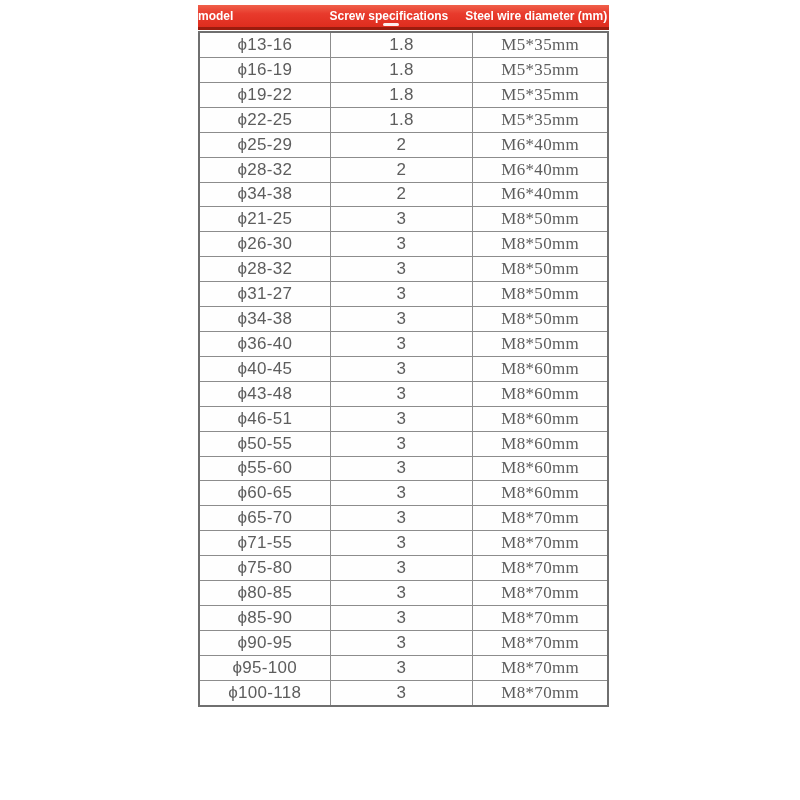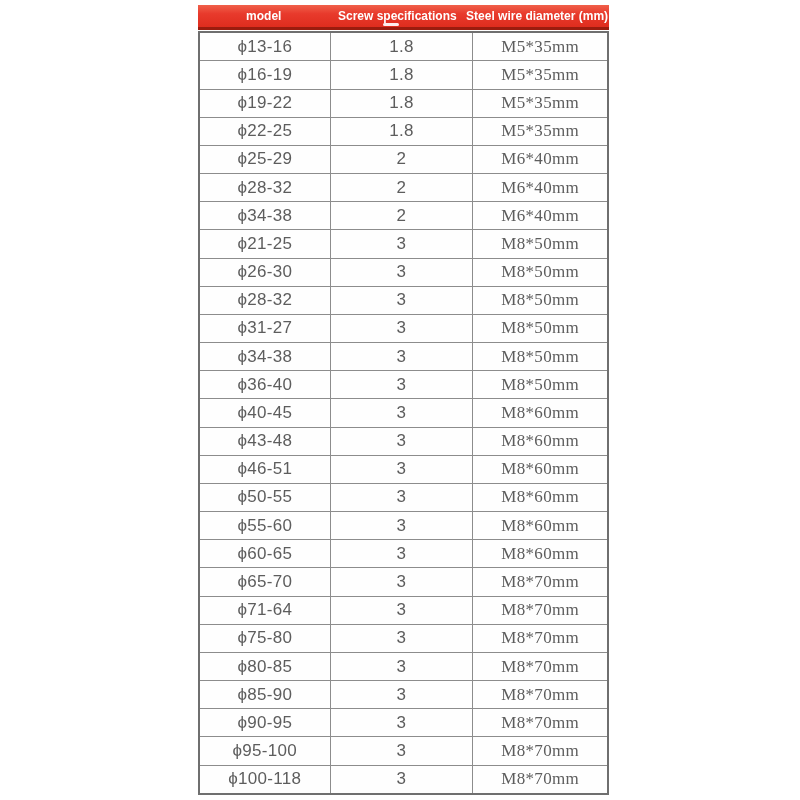--- a/index.html
+++ b/index.html
@@ -21,41 +21,41 @@
     display:flex;
     height:22px;
     background:linear-gradient(180deg,#f0604a 0%,#e83a2c 40%,#df2d1e 100%);
     border-bottom:3px solid #9b1c0e;
     align-items:center;
   }
   .th{
     color:#ffffff;
     font-weight:bold;
     font-size:12px;
-    text-align:center;
+    text-align:left;
     white-space:nowrap;
     overflow:visible;
     line-height:22px;
   }
   .th.c0{width:32%;}
   .th.c1{width:35%;}
   .th.c2{width:33%;}
   .underline-mark{
     position:absolute;
     left:185px;
     top:18px;
     width:16px;
     height:3px;
     background:rgba(255,255,255,0.92);
     border-radius:2px;
   }
   .gap{height:1px;}
   table.tbody{
     width:411px;
-    height:764px;
+    height:676px;
     border-collapse:collapse;
     table-layout:fixed;
     border:2px solid #6f6f6f;
     background:#fefefe;
   }
   table.tbody td{
     border:1px solid #8c8c8c;
     text-align:center;
     vertical-align:middle;
     font-size:17px;
@@ -175,21 +175,21 @@
             <td class="c0">ϕ60-65</td>
             <td class="c1">3</td>
             <td class="c2">M8*60mm</td>
           </tr>
           <tr>
             <td class="c0">ϕ65-70</td>
             <td class="c1">3</td>
             <td class="c2">M8*70mm</td>
           </tr>
           <tr>
-            <td class="c0">ϕ71-64</td>
+            <td class="c0">ϕ71-55</td>
             <td class="c1">3</td>
             <td class="c2">M8*70mm</td>
           </tr>
           <tr>
             <td class="c0">ϕ75-80</td>
             <td class="c1">3</td>
             <td class="c2">M8*70mm</td>
           </tr>
           <tr>
             <td class="c0">ϕ80-85</td>

